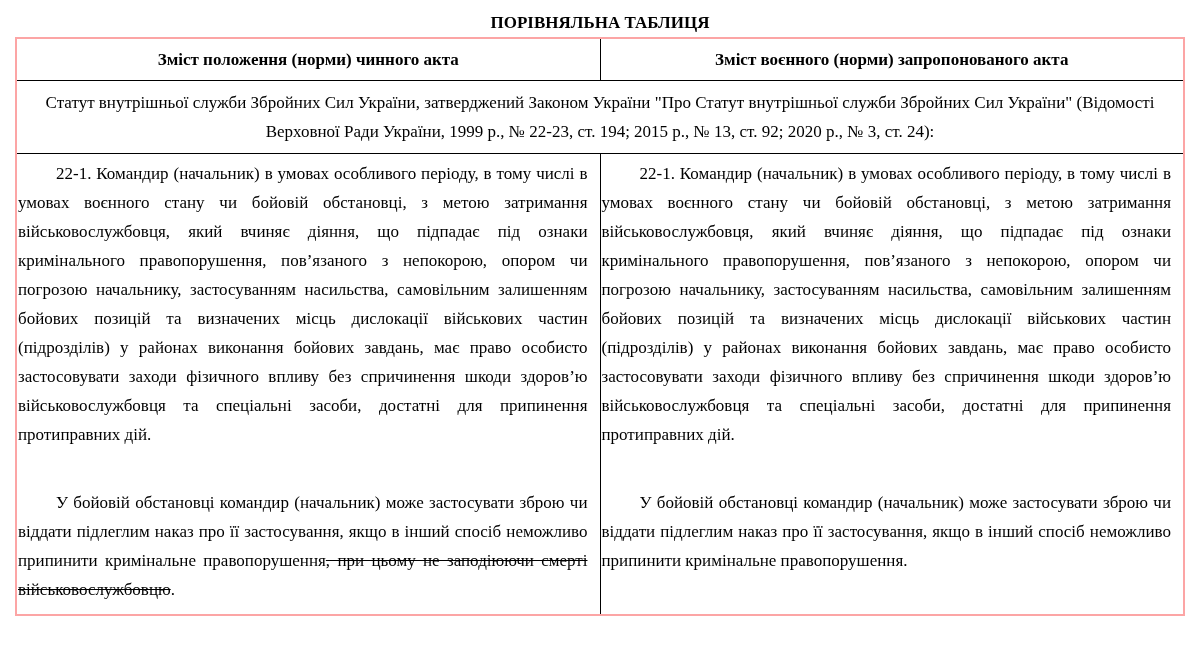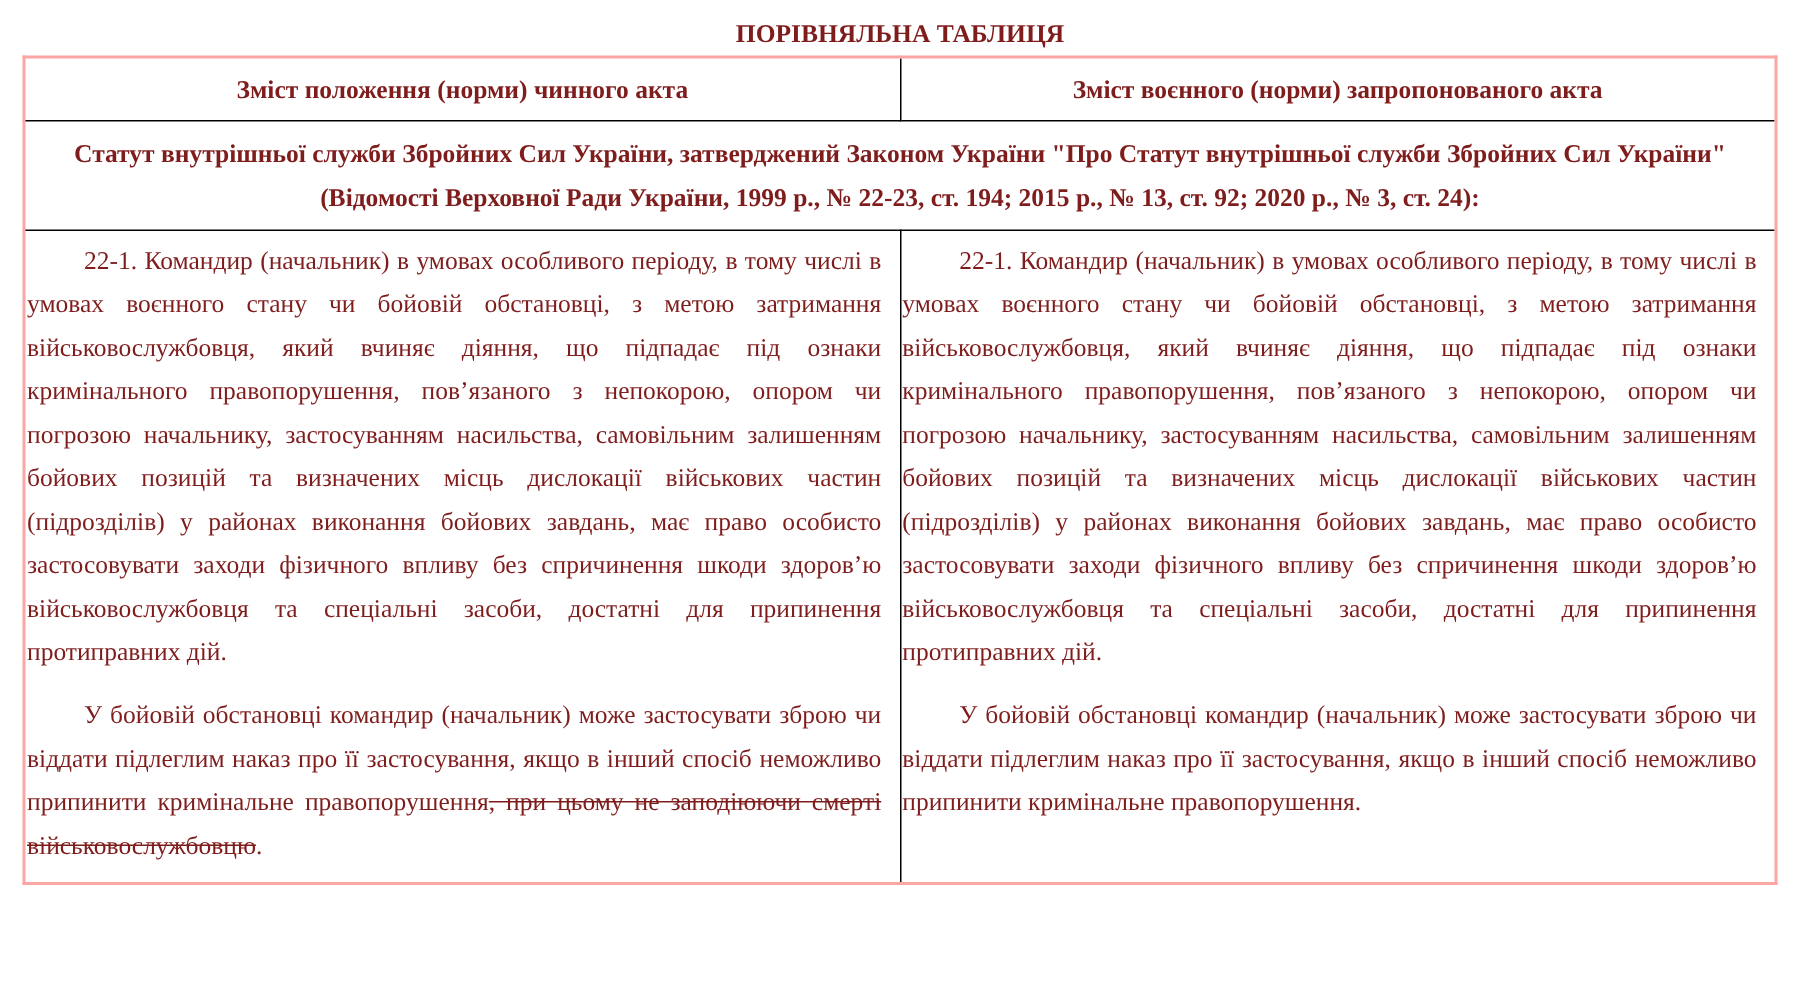--- a/index.html
+++ b/index.html
@@ -5,21 +5,21 @@
   html, body {
     margin: 0;
     padding: 0;
     background: #ffffff;
   }
   .page {
     position: relative;
     width: 1200px;
     height: 659px;
     background: #ffffff;
-    color: #7f1d1d;
+    color: #000000;
     font-family: "Liberation Serif", "DejaVu Serif", serif;
     overflow: hidden;
     box-sizing: border-box;
   }
   .doc-title {
     margin-top: 12px;
     text-align: center;
     font-weight: bold;
     font-size: 17px;
     line-height: 22px;
@@ -46,41 +46,41 @@
     width: 50%;
     height: 41px;
     font-weight: bold;
     font-size: 17px;
     text-align: center;
     vertical-align: middle;
     padding: 0 10px;
   }
   td.statute-row {
     height: 68px;
-    font-weight: bold;
+    font-weight: normal;
     font-size: 17px;
     line-height: 29px;
     text-align: center;
     vertical-align: middle;
     padding: 2px 18px;
   }
   tr.body-row td.body-cell {
     height: 368px;
     vertical-align: top;
     padding: 5px 12px 10px 1px;
     font-size: 17px;
     line-height: 29px;
   }
   p.par {
     margin: 0;
     text-indent: 38px;
     text-align: justify;
   }
   p.par.second {
-    margin-top: 13px;
+    margin-top: 39px;
   }
   .struck {
     text-decoration: line-through;
   }
 </style>
 </head>
 <body>
 
 <div class="page">
 

